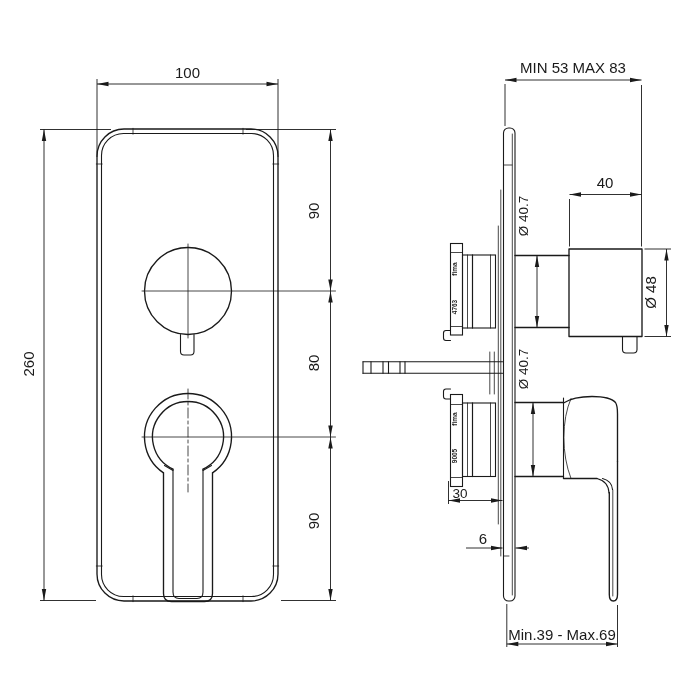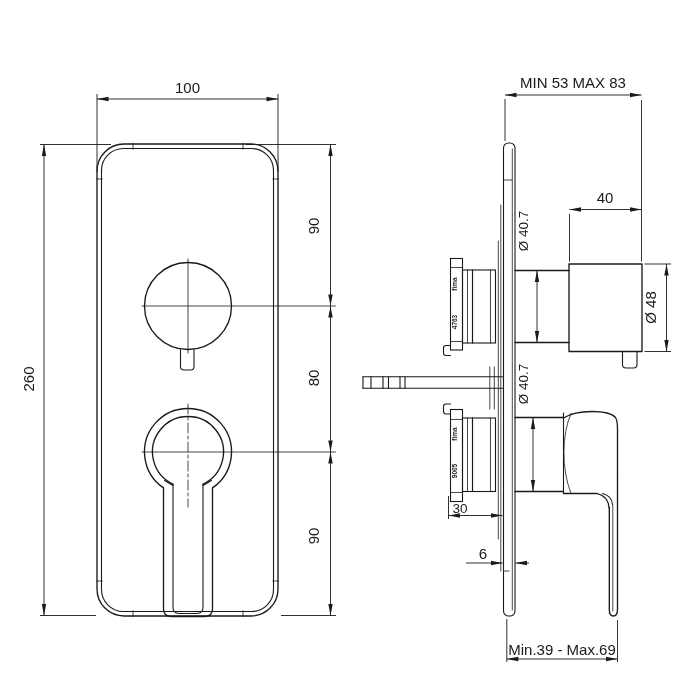--- a/index.html
+++ b/index.html
@@ -1,16 +1,16 @@
 <!DOCTYPE html>
 <html><head>
 <meta charset="utf-8">
 <style>
   html,body{margin:0;padding:0;background:#ffffff;}
-  #stage{position:relative;width:700px;height:647px;background:#ffffff;overflow:hidden;margin-top:15px;}
+  #stage{position:relative;width:700px;height:647px;background:#ffffff;overflow:hidden;}
   svg{display:block;}
   svg text{font-family:"Liberation Sans","DejaVu Sans",sans-serif;fill:#1a1a1a;}
   .dim-txt{font-size:15px;}
   .dim-txt-sm{font-size:13.5px;}
   .cart-txt{font-size:6.5px;font-weight:bold;}
   .obj{stroke:#1a1a1a;fill:none;stroke-width:1.35;stroke-linecap:round;stroke-linejoin:round;}
   .obj-md{stroke:#1a1a1a;fill:none;stroke-width:1.1;stroke-linecap:round;}
   .thin{stroke:#1a1a1a;fill:none;stroke-width:0.8;stroke-linecap:round;}
   .dim{stroke:#1a1a1a;fill:none;stroke-width:0.9;stroke-linecap:butt;}
 </style>

